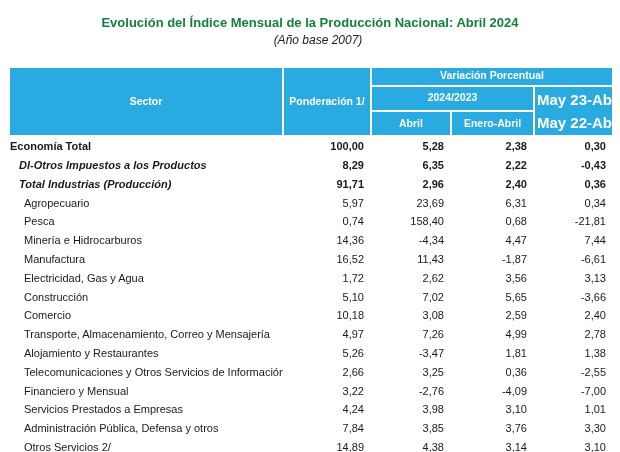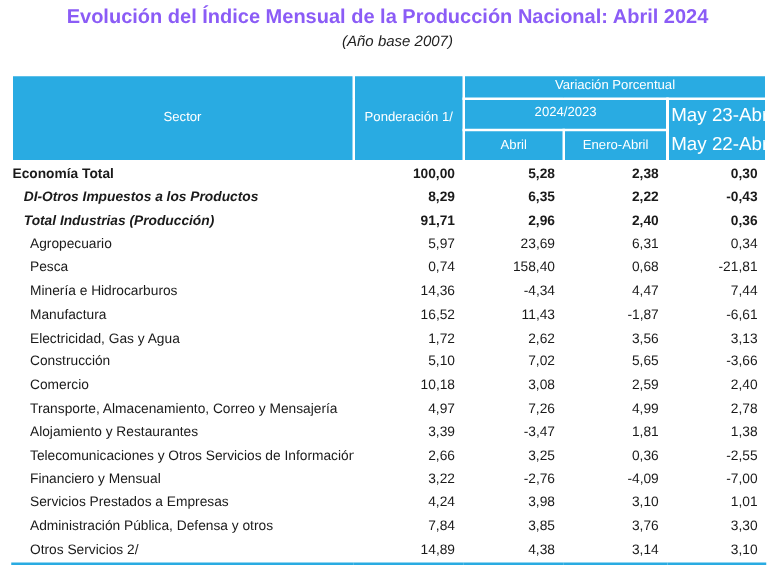--- a/index.html
+++ b/index.html
@@ -11,24 +11,24 @@
     font-family: "Liberation Sans", sans-serif;
     overflow: hidden;
   }
   .page {
     width: 620px;
     height: 452px;
     position: relative;
   }
   .title {
     text-align: center;
-    color: #8b5cf6;
+    color: #15803d;
     font-weight: bold;
-    font-size: 16px;
-    padding-top: 4px;
+    font-size: 13px;
+    padding-top: 15px;
     line-height: 1.3;
   }
   .subtitle {
     text-align: center;
     font-style: italic;
     font-size: 12px;
     color: #222222;
     line-height: 1.4;
     margin-left: 16px;
   }
@@ -43,21 +43,21 @@
   col.c-pond   { width: 88px; }
   col.c-abril  { width: 80px; }
   col.c-enero  { width: 83px; }
   col.c-annual { width: 79px; }
 
   thead th {
     background: #29ABE2;
     color: #ffffff;
     border: 2px solid #ffffff;
     font-size: 10.5px;
-    font-weight: normal;
+    font-weight: bold;
     padding: 1px 2px;
     line-height: 1.3;
     height: 15px;
     text-align: center;
     overflow: hidden;
     white-space: nowrap;
   }
   thead { border-bottom: 1px solid #bdbdbd; }
   th.annual { font-size: 15px; line-height: 1.55; }
 
@@ -182,21 +182,21 @@
         </tr>
         <tr>
           <td class="sector indent-2">Transporte, Almacenamiento, Correo y Mensajería</td>
           <td class="num">4,97</td>
           <td class="num">7,26</td>
           <td class="num">4,99</td>
           <td class="num">2,78</td>
         </tr>
         <tr>
           <td class="sector indent-2">Alojamiento y Restaurantes</td>
-          <td class="num">3,39</td>
+          <td class="num">5,26</td>
           <td class="num">-3,47</td>
           <td class="num">1,81</td>
           <td class="num">1,38</td>
         </tr>
         <tr>
           <td class="sector indent-2">Telecomunicaciones y Otros Servicios de Información</td>
           <td class="num">2,66</td>
           <td class="num">3,25</td>
           <td class="num">0,36</td>
           <td class="num">-2,55</td>

